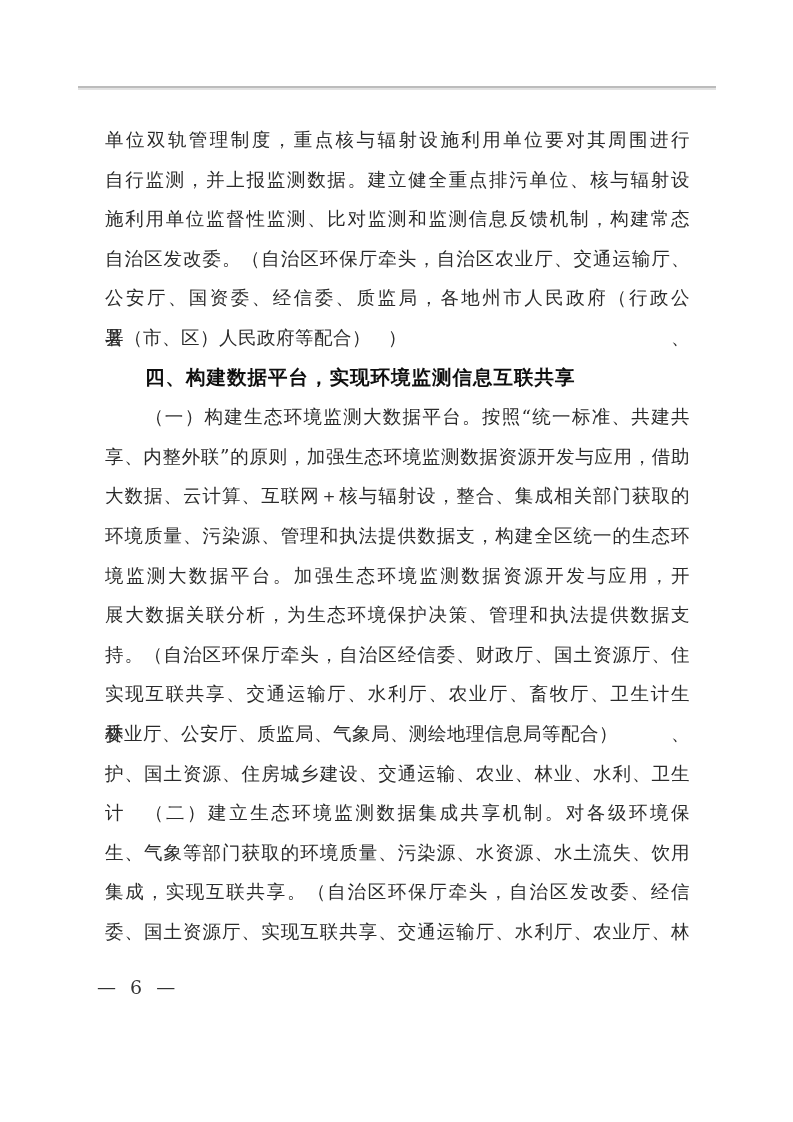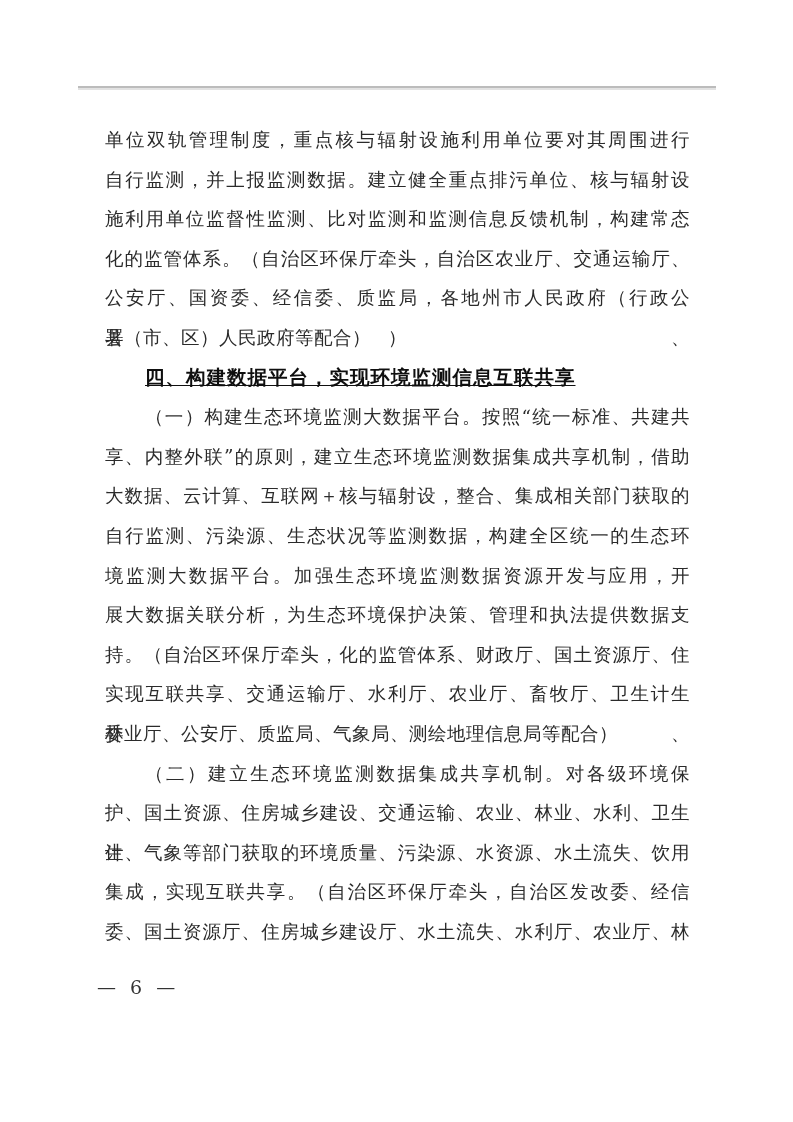--- a/index.html
+++ b/index.html
@@ -47,21 +47,20 @@
   }
   .line.heading {
     font-family: "DejaVu Sans", "Liberation Sans", sans-serif;
     font-weight: 700;
     font-size: 19.5px;
     color: #0f0f0f;
     letter-spacing: 1px;
     text-align: left;
     text-align-last: left;
     text-indent: 40px;
-    text-decoration: underline;
   }
   .kai {
   }
   .page-footer {
     position: absolute;
     left: 97px;
     top: 976px;
     font-size: 19px;
     line-height: 22px;
     color: #333333;
@@ -73,43 +72,43 @@
 
 <div class="sheet">
 
   <div class="header-rule"></div>
 
   <div class="text-column">
 
     <div class="line">单位双轨管理制度，重点核与辐射设施利用单位要对其周围进行</div>
     <div class="line">自行监测，并上报监测数据。建立健全重点排污单位、核与辐射设</div>
     <div class="line">施利用单位监督性监测、比对监测和监测信息反馈机制，构建常态</div>
-    <div class="line">化的监管体系。（自治区环保厅牵头，自治区农业厅、交通运输厅、</div>
+    <div class="line">自治区发改委。（自治区环保厅牵头，自治区农业厅、交通运输厅、</div>
     <div class="line">公安厅、国资委、经信委、质监局，各地州市人民政府（行政公署）、</div>
     <div class="line para-end">县（市、区）人民政府等配合）</div>
 
     <div class="line heading">四、构建数据平台，实现环境监测信息互联共享</div>
 
     <div class="line lead-line">
       <span class="kai">（一）构建生态环境监测大数据平台。</span><span>按照“统一标准、共建共</span>
     </div>
-    <div class="line">享、内整外联”的原则，建立生态环境监测数据集成共享机制，借助</div>
+    <div class="line">享、内整外联”的原则，加强生态环境监测数据资源开发与应用，借助</div>
     <div class="line">大数据、云计算、互联网＋核与辐射设，整合、集成相关部门获取的</div>
-    <div class="line">自行监测、污染源、生态状况等监测数据，构建全区统一的生态环</div>
+    <div class="line">环境质量、污染源、管理和执法提供数据支，构建全区统一的生态环</div>
     <div class="line">境监测大数据平台。加强生态环境监测数据资源开发与应用，开</div>
     <div class="line">展大数据关联分析，为生态环境保护决策、管理和执法提供数据支</div>
-    <div class="line">持。（自治区环保厅牵头，化的监管体系、财政厅、国土资源厅、住</div>
+    <div class="line">持。（自治区环保厅牵头，自治区经信委、财政厅、国土资源厅、住</div>
     <div class="line">实现互联共享、交通运输厅、水利厅、农业厅、畜牧厅、卫生计生委、</div>
     <div class="line para-end">林业厅、公安厅、质监局、气象局、测绘地理信息局等配合）</div>
 
+    <div class="line">护、国土资源、住房城乡建设、交通运输、农业、林业、水利、卫生计</div>
     <div class="line lead-line">
       <span class="kai">（二）建立生态环境监测数据集成共享机制。</span><span>对各级环境保</span>
     </div>
-    <div class="line">护、国土资源、住房城乡建设、交通运输、农业、林业、水利、卫生计</div>
     <div class="line">生、气象等部门获取的环境质量、污染源、水资源、水土流失、饮用</div>
     <div class="line">集成，实现互联共享。（自治区环保厅牵头，自治区发改委、经信</div>
-    <div class="line">委、国土资源厅、住房城乡建设厅、水土流失、水利厅、农业厅、林</div>
+    <div class="line">委、国土资源厅、实现互联共享、交通运输厅、水利厅、农业厅、林</div>
 
   </div>
 
   <div class="page-footer">— 6 —</div>
 
 </div>
 
 </body></html>

